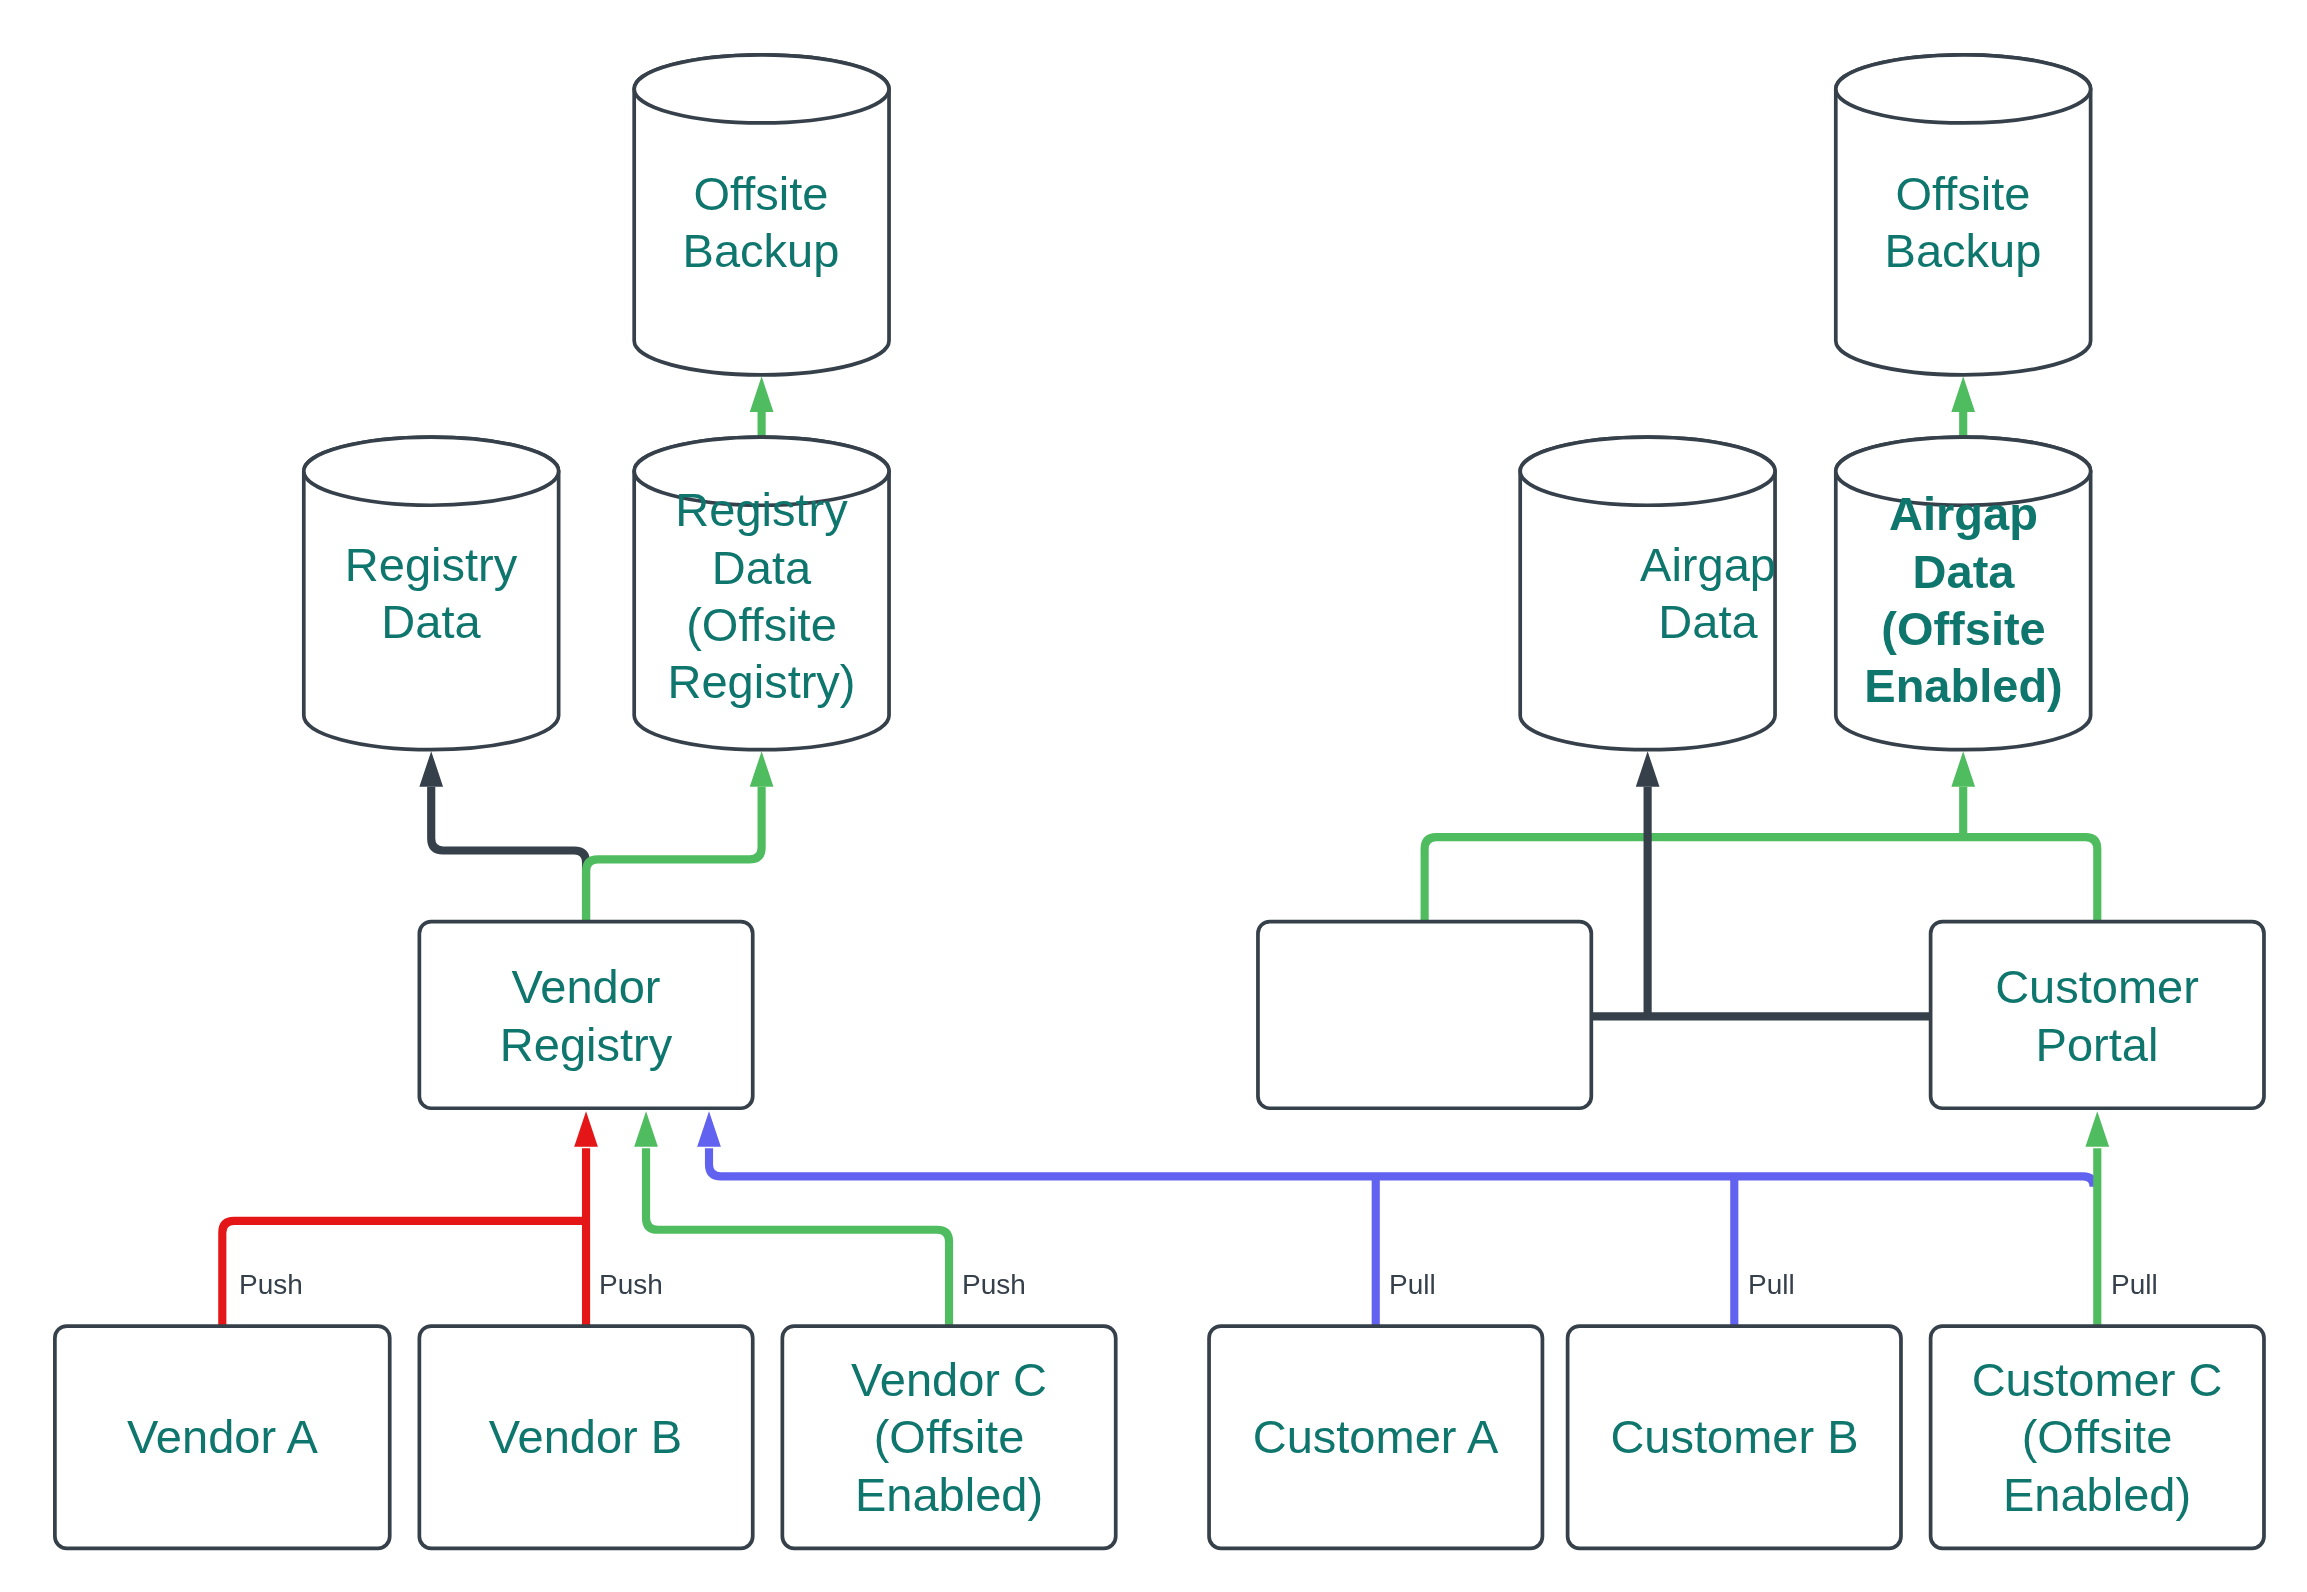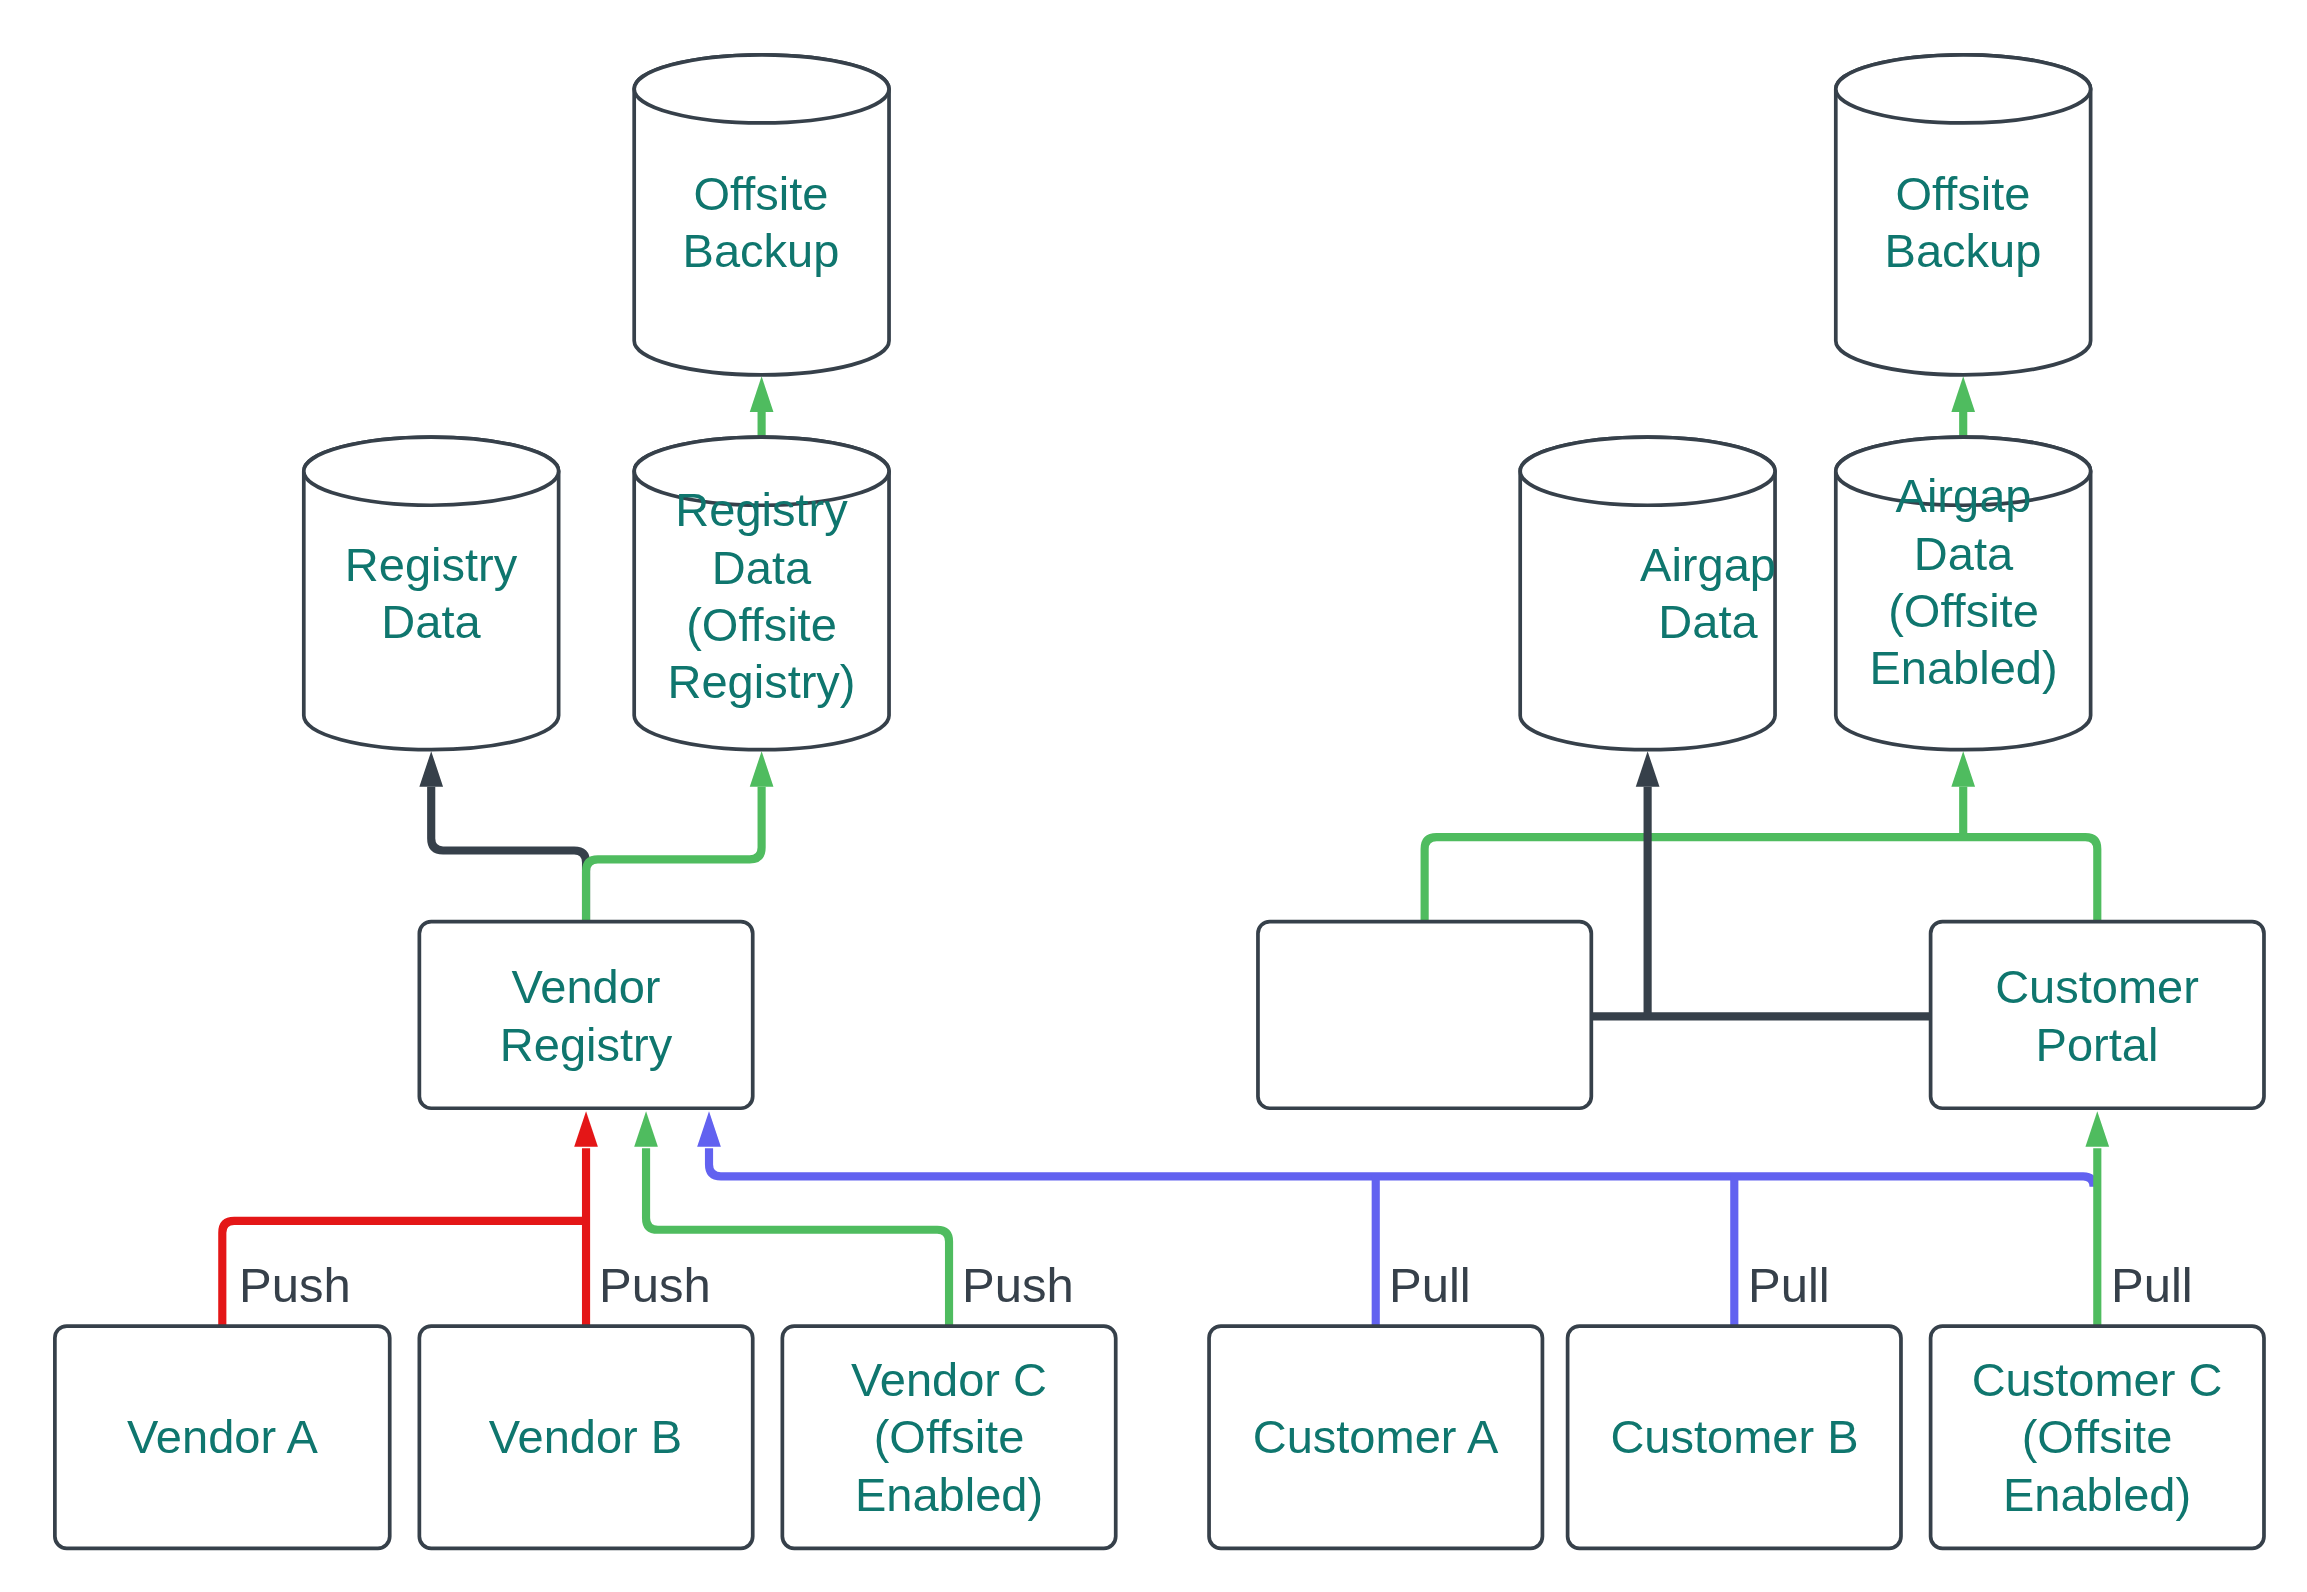--- a/index.html
+++ b/index.html
@@ -23,21 +23,21 @@
     line-height: 1.22;
     color: #0f766e;
     pointer-events: none;
   }
   .lbl-edge {
     position: absolute;
     display: flex;
     align-items: center;
     justify-content: flex-start;
     text-align: left;
-    font-size: 49px;
+    font-size: 28px;
     color: #36404A;
     pointer-events: none;
   }
 </style>
 </head>
 <body>
 
 <div id="diagram">
 
   <svg id="edges-and-shapes" width="2307" height="1592" viewBox="0 0 3114 2149" xmlns="http://www.w3.org/2000/svg">
@@ -127,21 +127,21 @@
   <div class="lbl" style="left:475px; top:922px; width:222px; height:187px;">Vendor Registry</div>
 
   <div class="lbl" style="left:70px; top:1326px; width:305px; height:222px;">Vendor A</div>
 
   <div class="lbl" style="left:433px; top:1326px; width:305px; height:222px;">Vendor B</div>
 
   <div class="lbl" style="left:801px; top:1326px; width:296px; height:222px;">Vendor C (Offsite Enabled)</div>
 
   <div class="lbl" style="left:1619px; top:482px; width:178px; height:222px;">Airgap Data</div>
 
-  <div class="lbl" style="left:1867px; top:456px; width:193px; height:252px;">Airgap Data (Offsite Enabled)</div>
+  <div class="lbl" style="left:1867px; top:474px; width:193px; height:252px;font-weight:bold;">Airgap Data (Offsite Enabled)</div>
 
   <div class="lbl" style="left:1852px; top:111px; width:222px; height:222px;">Offsite Backup</div>
 
 
   <div class="lbl" style="left:1986px; top:922px; width:222px; height:187px;">Customer Portal</div>
 
   <div class="lbl" style="left:1223px; top:1326px; width:305px; height:222px;">Customer A</div>
 
   <div class="lbl" style="left:1582px; top:1326px; width:305px; height:222px;">Customer B</div>
 

